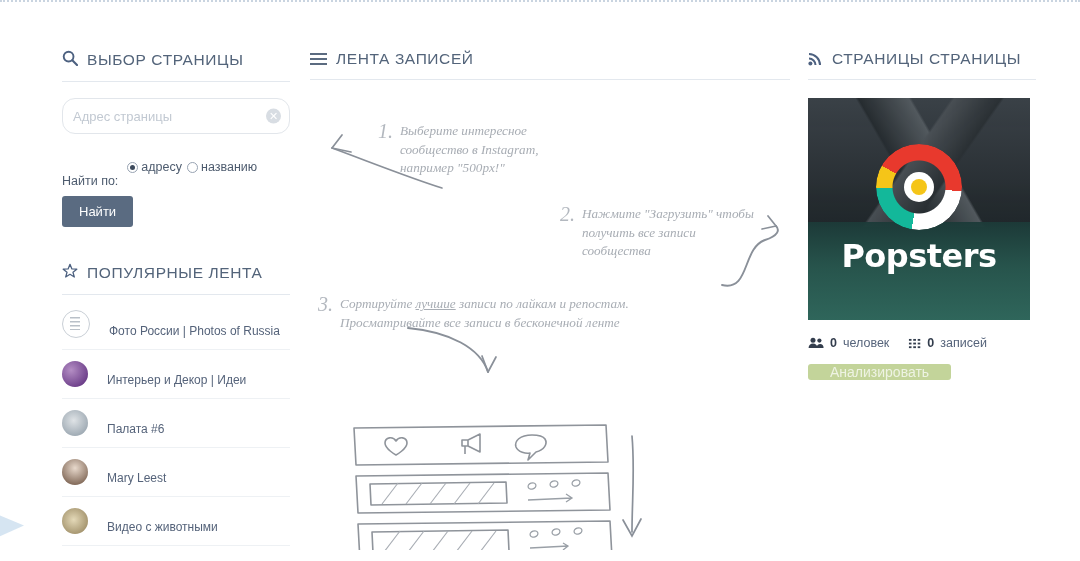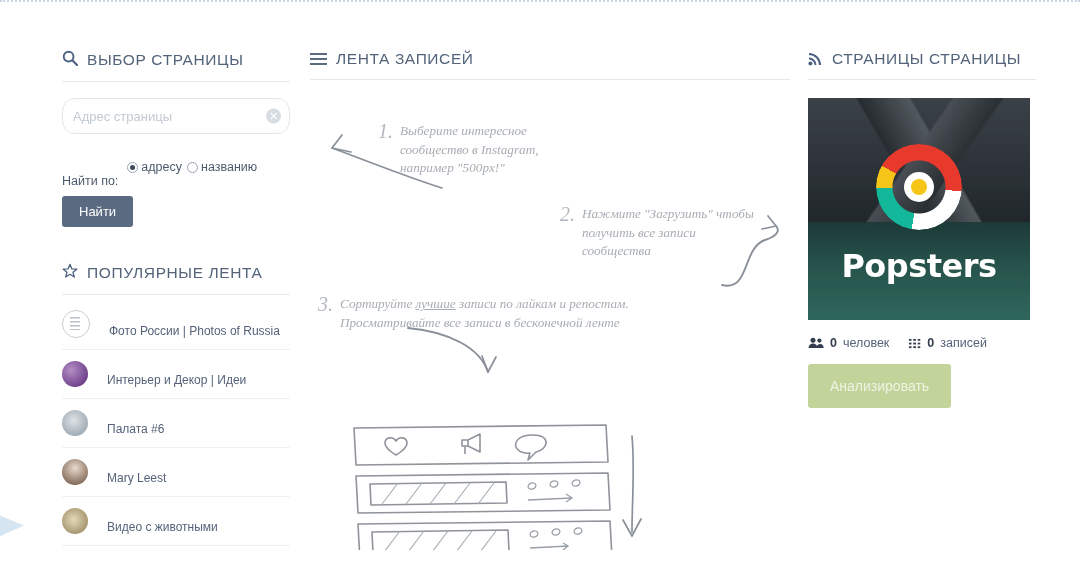--- a/index.html
+++ b/index.html
@@ -253,21 +253,21 @@
     background: #ffffff;
   }
   .logo-core {
     position:absolute; left:50%; top:40%;
     transform: translate(-50%,-50%);
     width: 16px; height: 16px;
     border-radius: 50%;
     background: #f5c518;
   }
   .logo-text {
-    position:absolute; left:0; right:0; bottom:35px;
+    position:absolute; left:0; right:0; bottom:45px;
     text-align:center;
     color:#fff;
     font-size: 32px;
     font-weight: bold;
     letter-spacing: -0.5px;
     font-family: "DejaVu Sans", sans-serif;
   }
   .stats {
     margin-top: 16px;
     display: flex;
@@ -285,21 +285,21 @@
       radial-gradient(#333d4d 45%, transparent 46%) 0 0/4.4px 3.7px repeat;
   }
   .btn-analyze {
     margin-top: 14px;
     background: #c3d49a;
     color: #eef3e3;
     border: none;
     border-radius: 3px;
     font-family: "Liberation Sans", sans-serif;
     font-size: 14px;
-    padding: 14px 22px;
+    padding: 0 22px;
     cursor: pointer;
   }
   .corner-deco {
     position:absolute; left:-6px; bottom:22px;
     width: 30px; height: 26px;
     background: #cfe0f0;
     clip-path: polygon(0 0, 100% 48%, 0 100%);
     opacity:.85;
   }
 </style>

